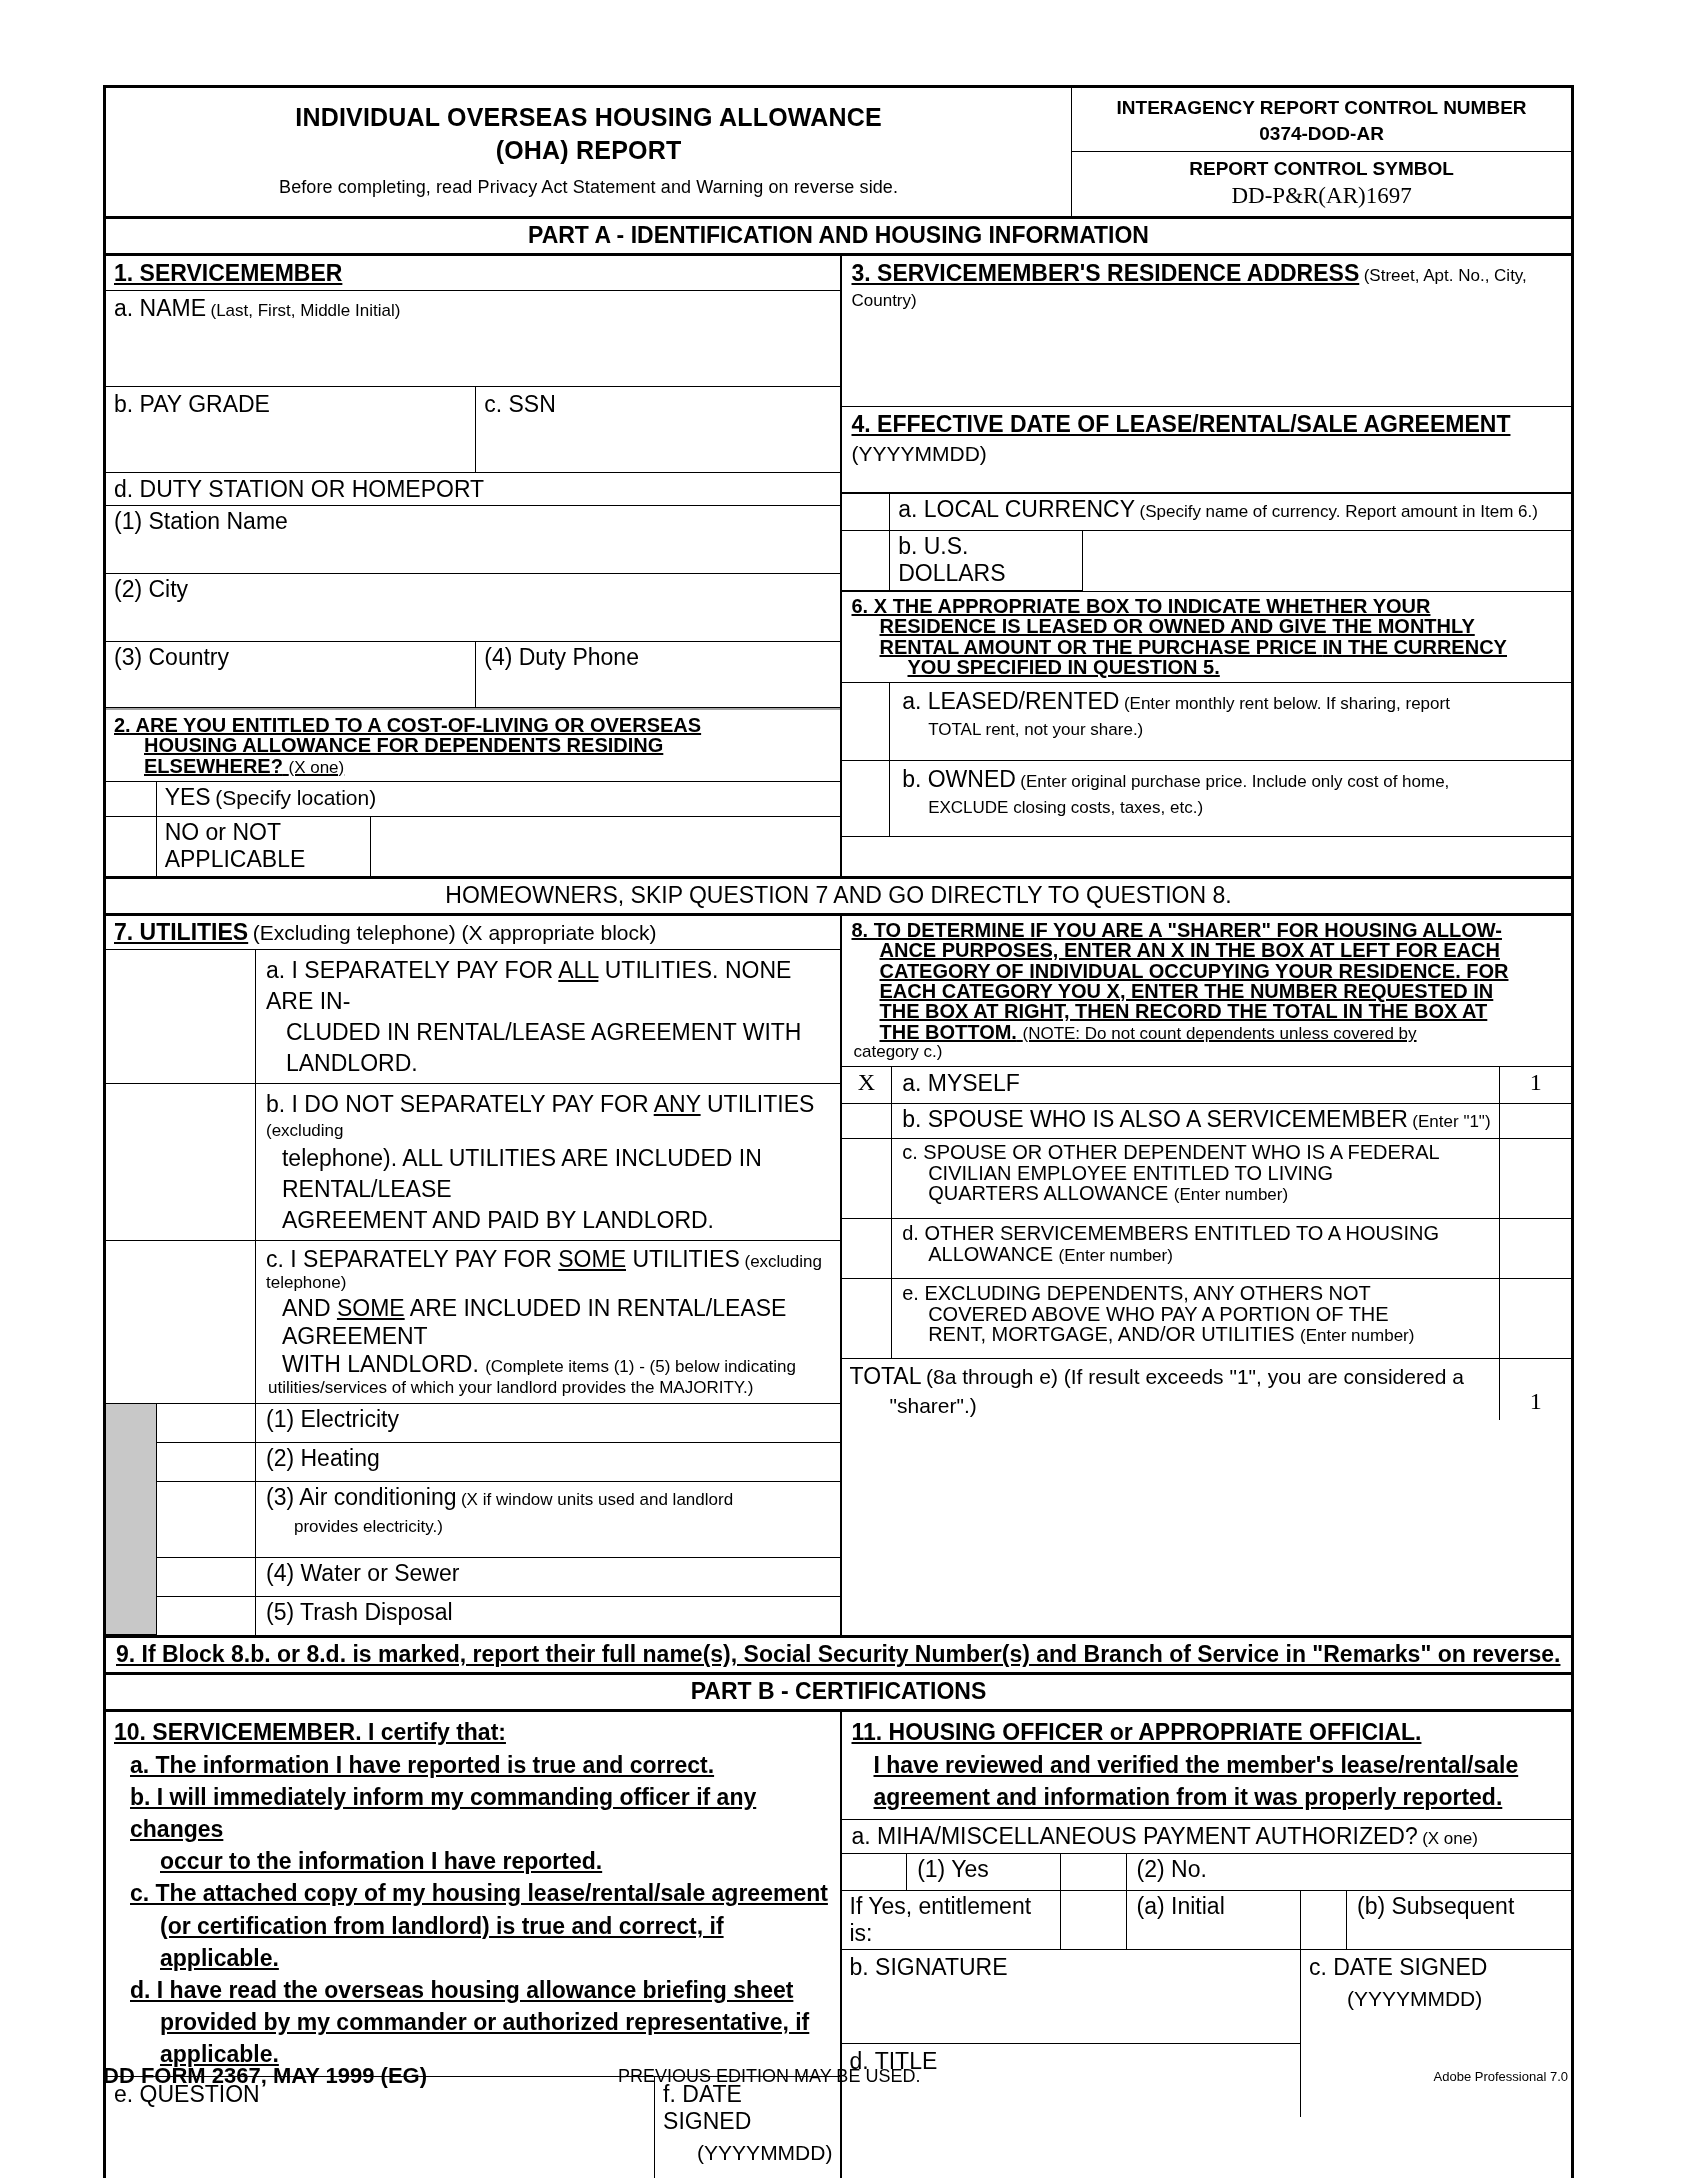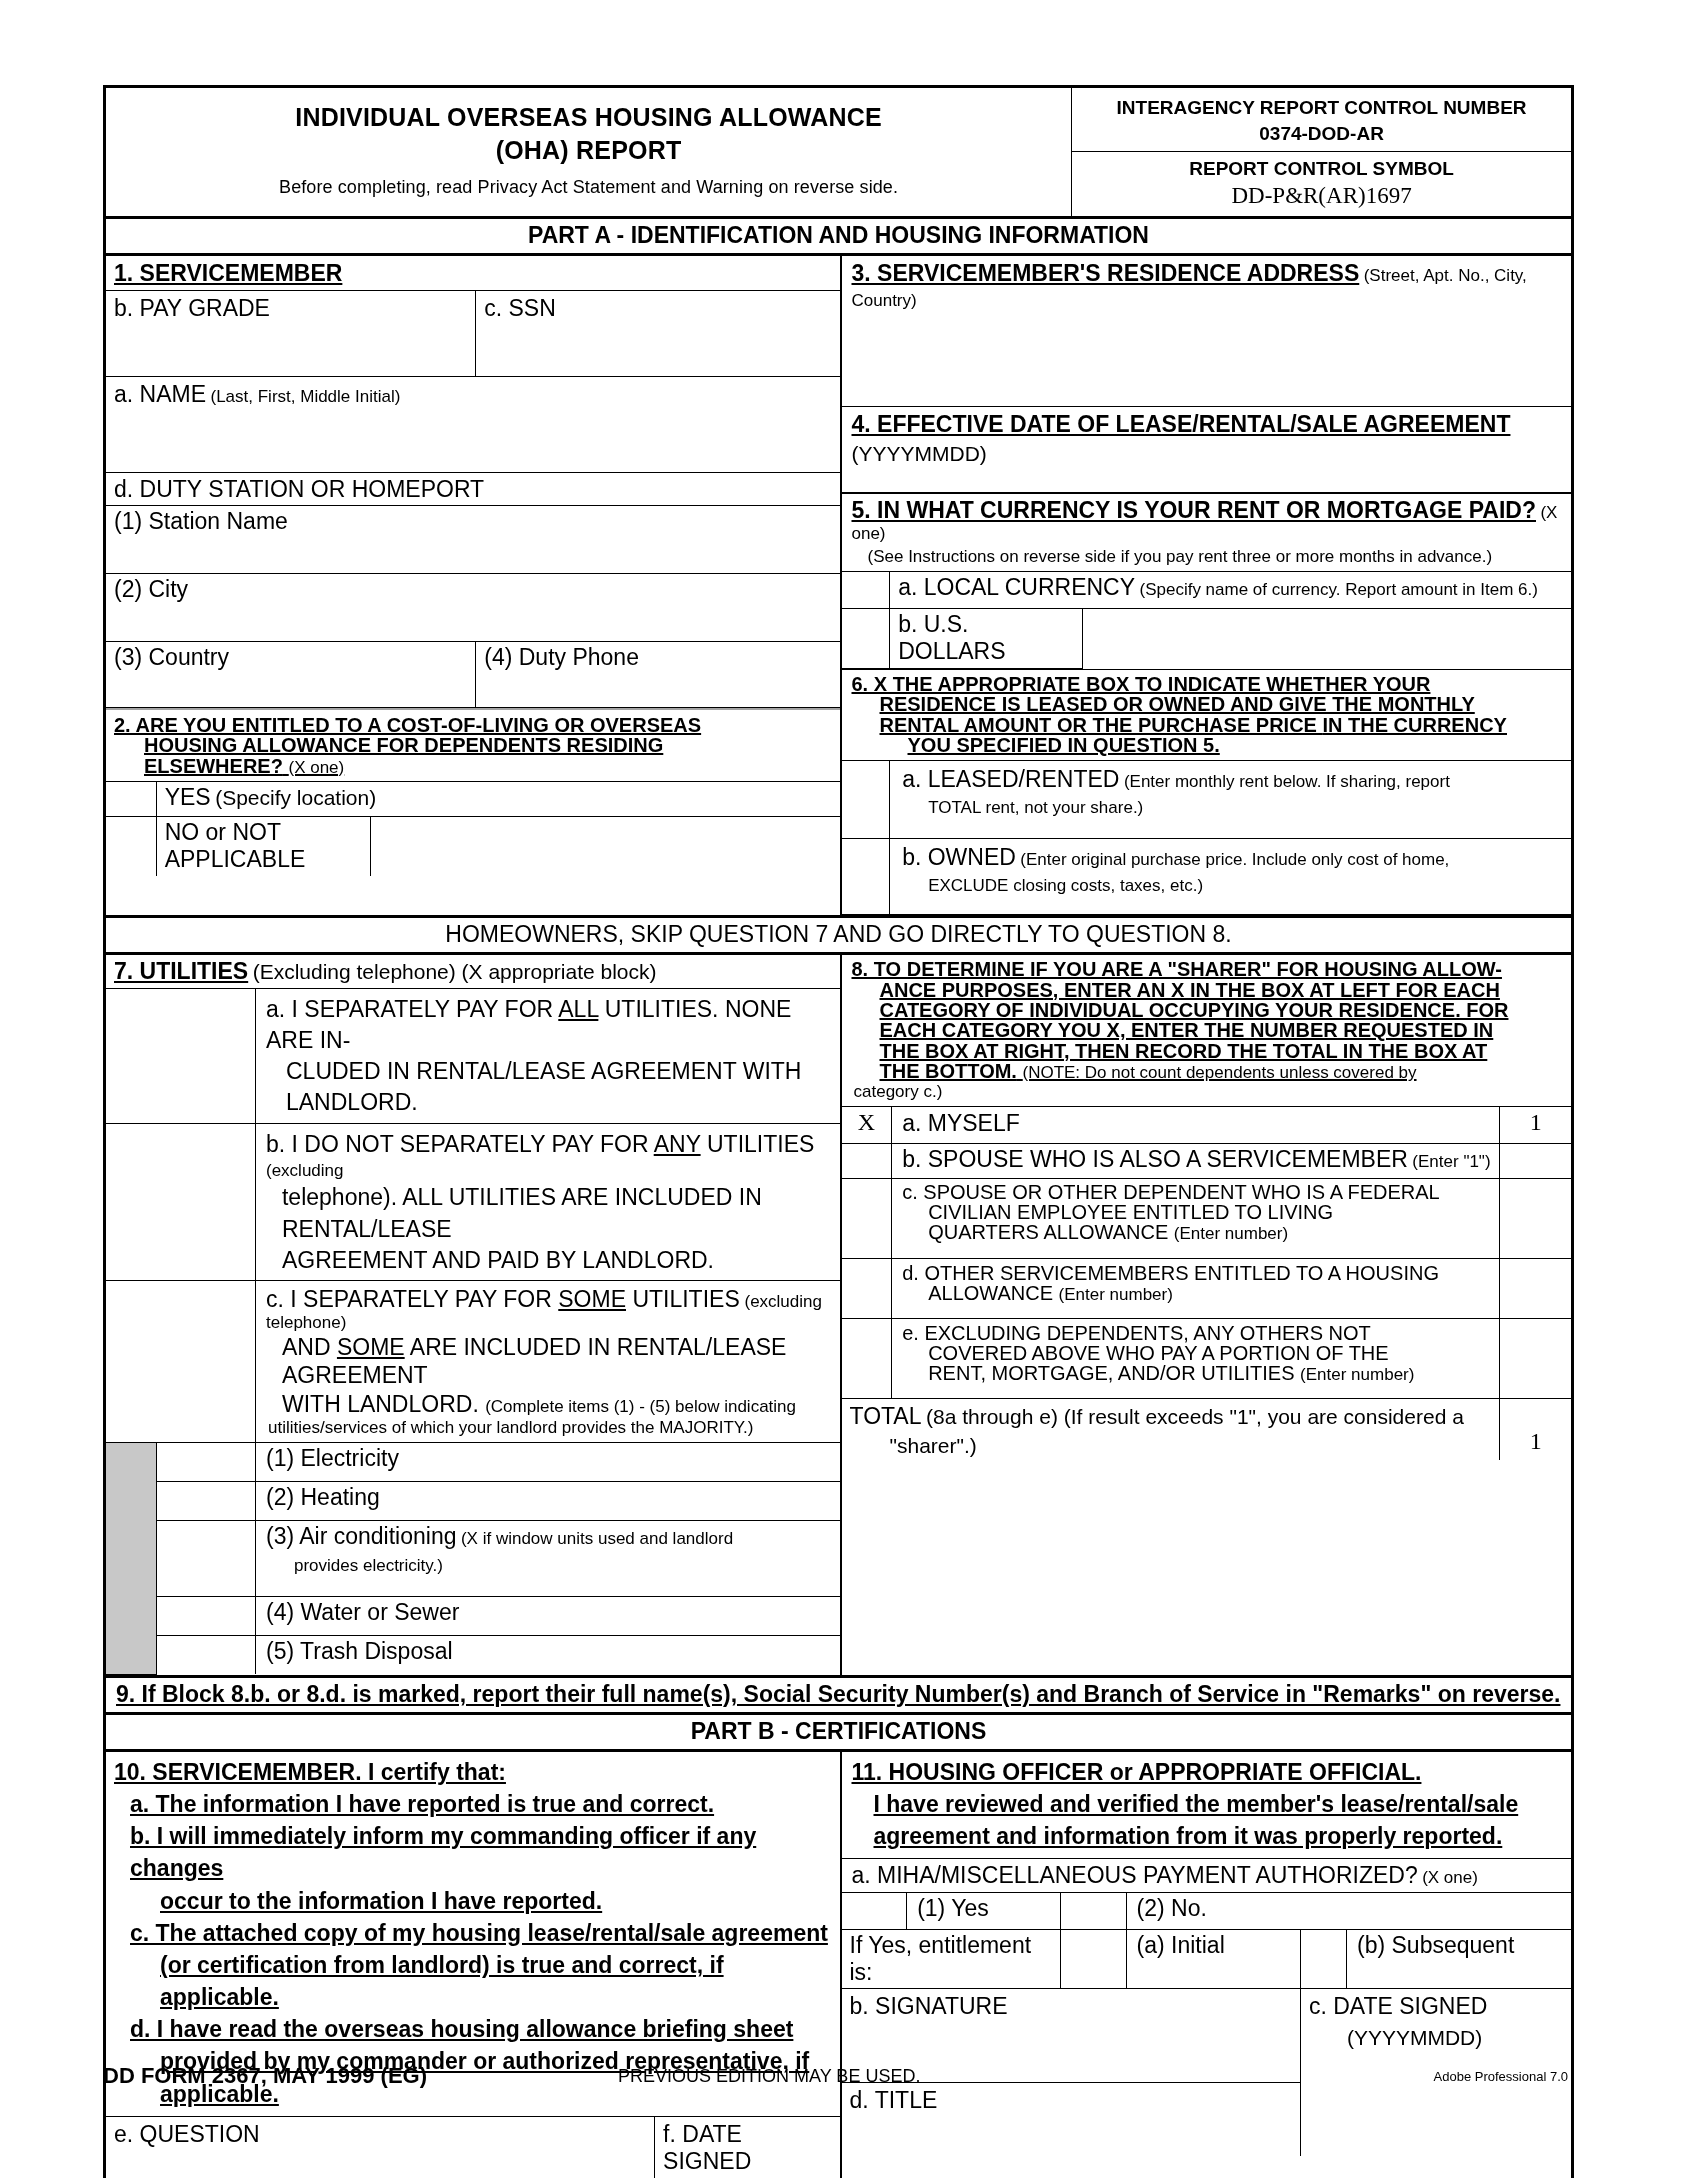--- a/index.html
+++ b/index.html
@@ -168,33 +168,33 @@
                   <col style="width:368px">
                   <col style="width:362px">
                 </colgroup>
             <tbody>
                   <tr>
               <td colspan="2" style="border-left:none;border-top:none;border-right:none;">
                 <div class="pad b t15" style="padding-top:4px;padding-bottom:3px">1.  SERVICEMEMBER</div>
               </td>
             </tr>
             <tr>
-              <td style="border-left:none;height:85px">
-                <div class="pad t15" style="padding-top:4px">b.  PAY GRADE</div>
-              </td>
-              <td style="border-right:none;">
-                <div class="pad t15" style="padding-top:4px">c.  SSN</div>
-              </td>
-            </tr>
-            <tr>
               <td colspan="2" style="border-left:none;border-right:none;height:95px">
                 <div class="pad" style="padding-top:4px">
                   <span class="t15">a.  NAME</span>
                   <span class="t11">(Last, First, Middle Initial)</span>
                 </div>
+              </td>
+            </tr>
+            <tr>
+              <td style="border-left:none;height:85px">
+                <div class="pad t15" style="padding-top:4px">b.  PAY GRADE</div>
+              </td>
+              <td style="border-right:none;">
+                <div class="pad t15" style="padding-top:4px">c.  SSN</div>
               </td>
             </tr>
             <tr>
               <td colspan="2" style="border-left:none;border-right:none;">
                 <div class="pad t15" style="padding-top:3px;padding-bottom:2px">d.  DUTY STATION OR HOMEPORT</div>
               </td>
             </tr>
             <tr>
               <td colspan="2" style="border-left:none;border-right:none;height:67px">
                 <div class="pad t15" style="padding-top:2px">(1) Station Name</div>
@@ -278,31 +278,20 @@
           </tbody>
               </table>
 
           <table class="frm" style="width:100%">
             <colgroup>
                   <col style="width:48px">
                   <col style="width:192px">
                   <col style="width:487px">
                 </colgroup>
             <tbody>
-                  <tr>
-              <td colspan="3" style="border-left:none;border-right:none;">
-                <div style="padding:3px 4px 4px 10px">
-                  <div>
-                    <span class="b t15">5.  IN WHAT CURRENCY IS YOUR RENT OR MORTGAGE PAID?</span>
-                    <span class="t11">(X one)</span>
-                  </div>
-                  <div class="t11" style="padding-top:3px;padding-left:16px">(See Instructions on reverse side if you pay rent three or more months in advance.)</div>
-                </div>
-              </td>
-            </tr>
             <tr>
               <td style="border-left:none;height:36px"></td>
               <td colspan="2" style="border-right:none;">
                 <div class="pad" style="padding-top:2px">
                   <span class="t15">a.  LOCAL CURRENCY</span>
                   <span class="t11">(Specify name of currency.  Report amount in Item 6.)</span>
                 </div>
               </td>
             </tr>
             <tr>

